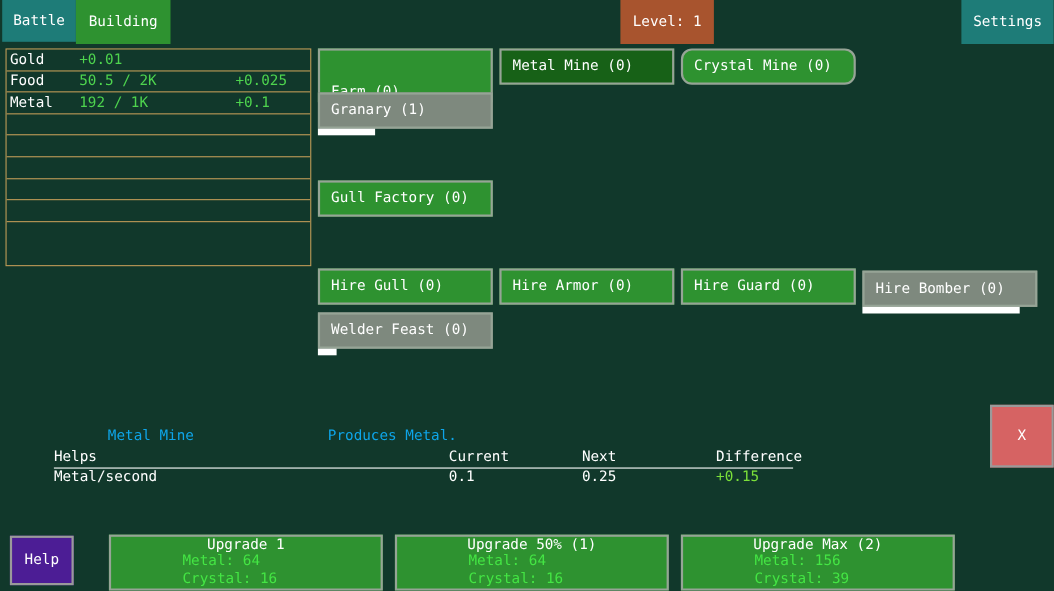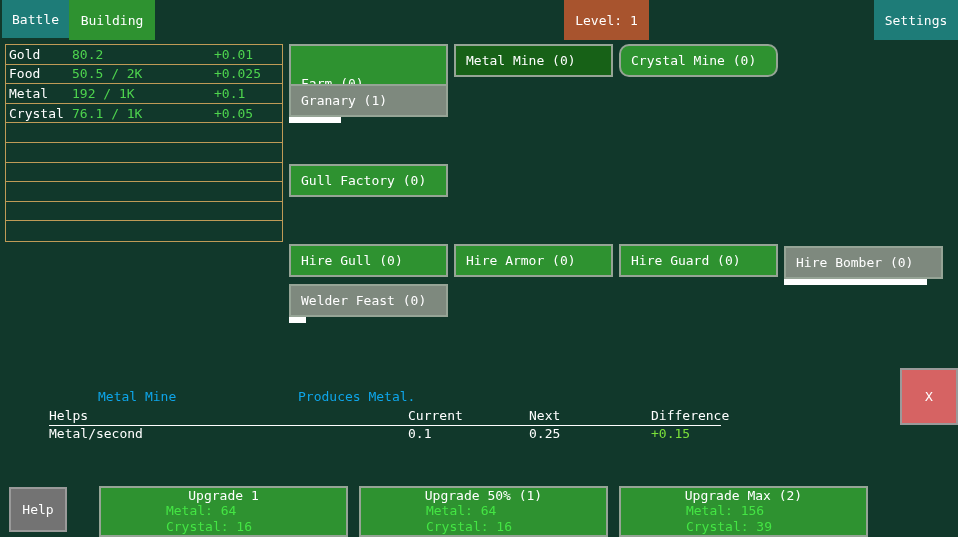--- a/index.html
+++ b/index.html
@@ -20,21 +20,21 @@
     color: #ffffff;
     cursor: default;
     white-space: nowrap;
   }
   .btn-green   { background: #2e9230; }
   .btn-green-dark { background: #176117; }
   .btn-gray    { background: #7e897e; }
   .btn-teal    { background: #1e7c78; border: none; }
   .btn-brown   { background: #a8542e; border: none; }
   .btn-red     { background: #d66363; border: 2px solid #9a9a9a; }
-  .btn-black   { background: #737373; border: 2px solid #9a9a9a; }
+  .btn-black   { background: #4c1d95; border: 2px solid #9a9a9a; }
   .btn .lbl { padding-left: 10px; }
   .btn-center { justify-content: center; }
   .btn-center .lbl { padding-left: 0; }
 
   .progress-track { background: transparent; height: 6px; }
   .progress-fill  { background: #ffffff; height: 100%; }
 
   
   .res-table {
     left: 5px; top: 44px; width: 278px; height: 198px;
@@ -79,38 +79,32 @@
 <div class="abs btn btn-brown btn-center" style="left:564px; top:0; width:85px; height:40px;">
   <span class="lbl">Level: 1</span>
 </div>
 <div class="abs btn btn-teal btn-center" style="left:874px; top:0; width:84px; height:40px;">
   <span class="lbl">Settings</span>
 </div>
 
 <div class="abs res-table">
   <div class="res-row">
     <span class="res-name">Gold</span>
-    <span class="res-value">80.2</span>
     <span class="res-rate">+0.01</span>
   </div>
   <div class="res-row">
     <span class="res-name">Food</span>
     <span class="res-value">50.5 / 2K</span>
     <span class="res-rate">+0.025</span>
   </div>
   <div class="res-row">
     <span class="res-name">Metal</span>
     <span class="res-value">192 / 1K</span>
     <span class="res-rate">+0.1</span>
   </div>
-  <div class="res-row">
-    <span class="res-name">Crystal</span>
-    <span class="res-value">76.1 / 1K</span>
-    <span class="res-rate">+0.05</span>
-  </div>
   <div class="res-row"></div>
   <div class="res-row"></div>
   <div class="res-row"></div>
   <div class="res-row"></div>
   <div class="res-row"></div>
   <div class="res-row"></div>
 </div>
 
 <div class="abs btn btn-green" style="left:289px; top:44px; width:159px; height:49px;align-items:flex-end;">
   <span class="lbl">Farm (0)</span>

